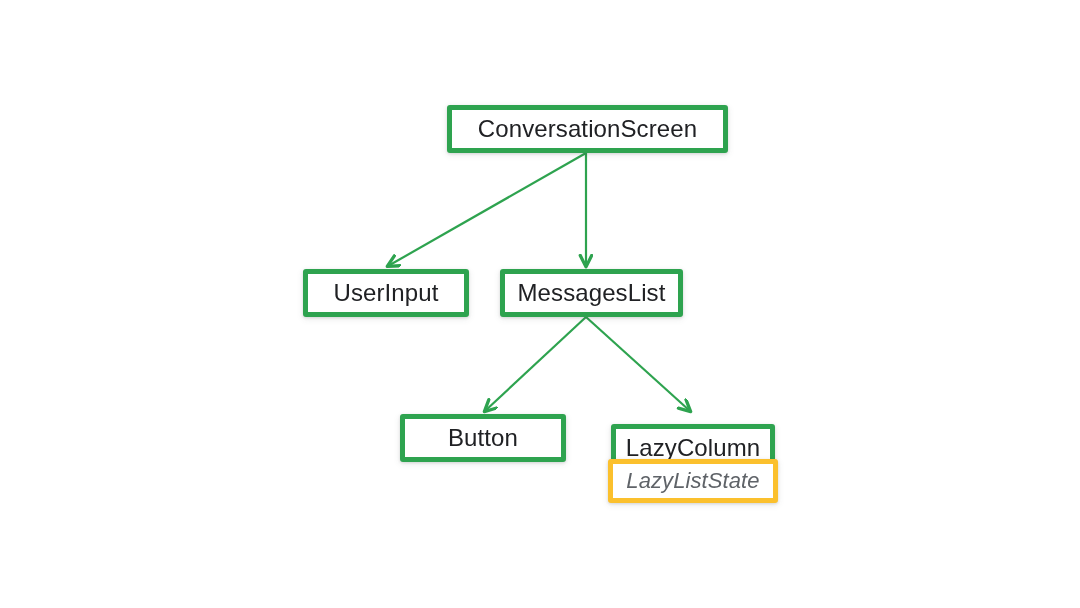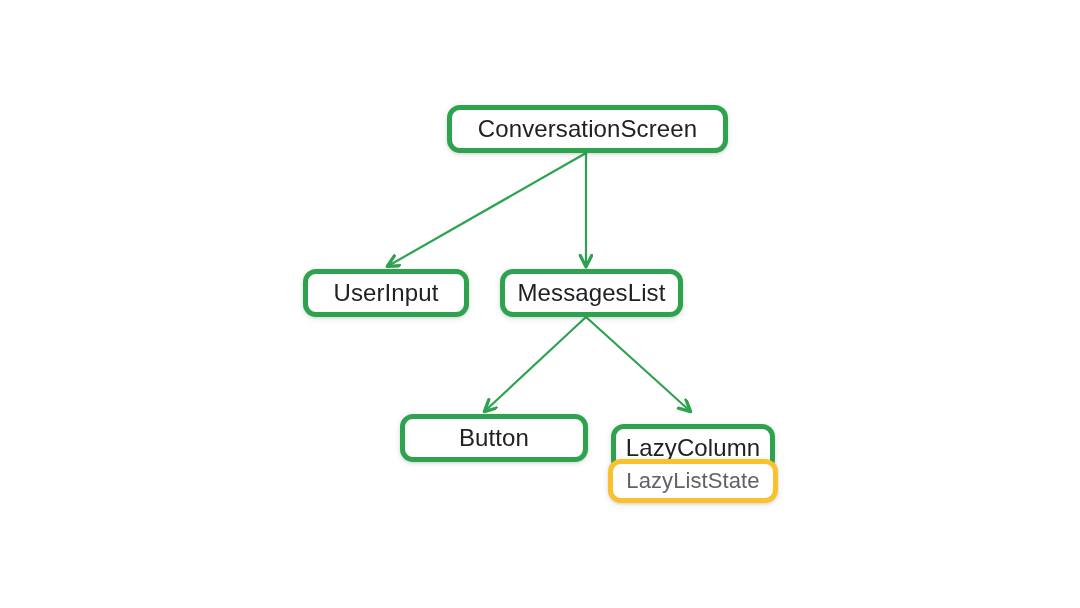--- a/index.html
+++ b/index.html
@@ -30,36 +30,37 @@
     height: 608px;
     pointer-events: none;
   }
 
   .node {
     position: absolute;
     box-sizing: border-box;
     background: #ffffff;
     border-style: solid;
     border-width: 5px;
-    border-radius: 13px;
+    border-radius: 3px;
     display: flex;
     align-items: center;
     justify-content: center;
     box-shadow: 0 1px 3px rgba(60, 64, 67, 0.16),
                 0 2px 7px rgba(60, 64, 67, 0.10);
   }
 
   .node-composable {
     border-color: #2ea34f;
     z-index: 3;
   }
 
   .node-state {
     border-color: #fbc02d;
     z-index: 4;
+    font-style: italic;
   }
 
   .node-label {
     font-size: 24px;
     line-height: 1;
     letter-spacing: 0.1px;
     white-space: nowrap;
     color: #202124;
   }
 
@@ -72,21 +73,21 @@
   #node-conversationscreen {
     left: 447px;  top: 105px;  width: 281px;  height: 48px;
   }
   #node-userinput {
     left: 303px;  top: 269px;  width: 166px;  height: 48px;
   }
   #node-messageslist {
     left: 500px;  top: 269px;  width: 183px;  height: 48px;
   }
   #node-button {
-    left: 400px;  top: 414px;  width: 188px;  height: 48px;
+    left: 400px;  top: 414px;  width: 166px;  height: 48px;
   }
   #node-lazycolumn {
     left: 611px;  top: 424px;  width: 164px;  height: 48px;
   }
   #node-lazyliststate {
     left: 608px;  top: 459px;  width: 170px;  height: 44px;
   }
 </style>
 </head>
 <body>

